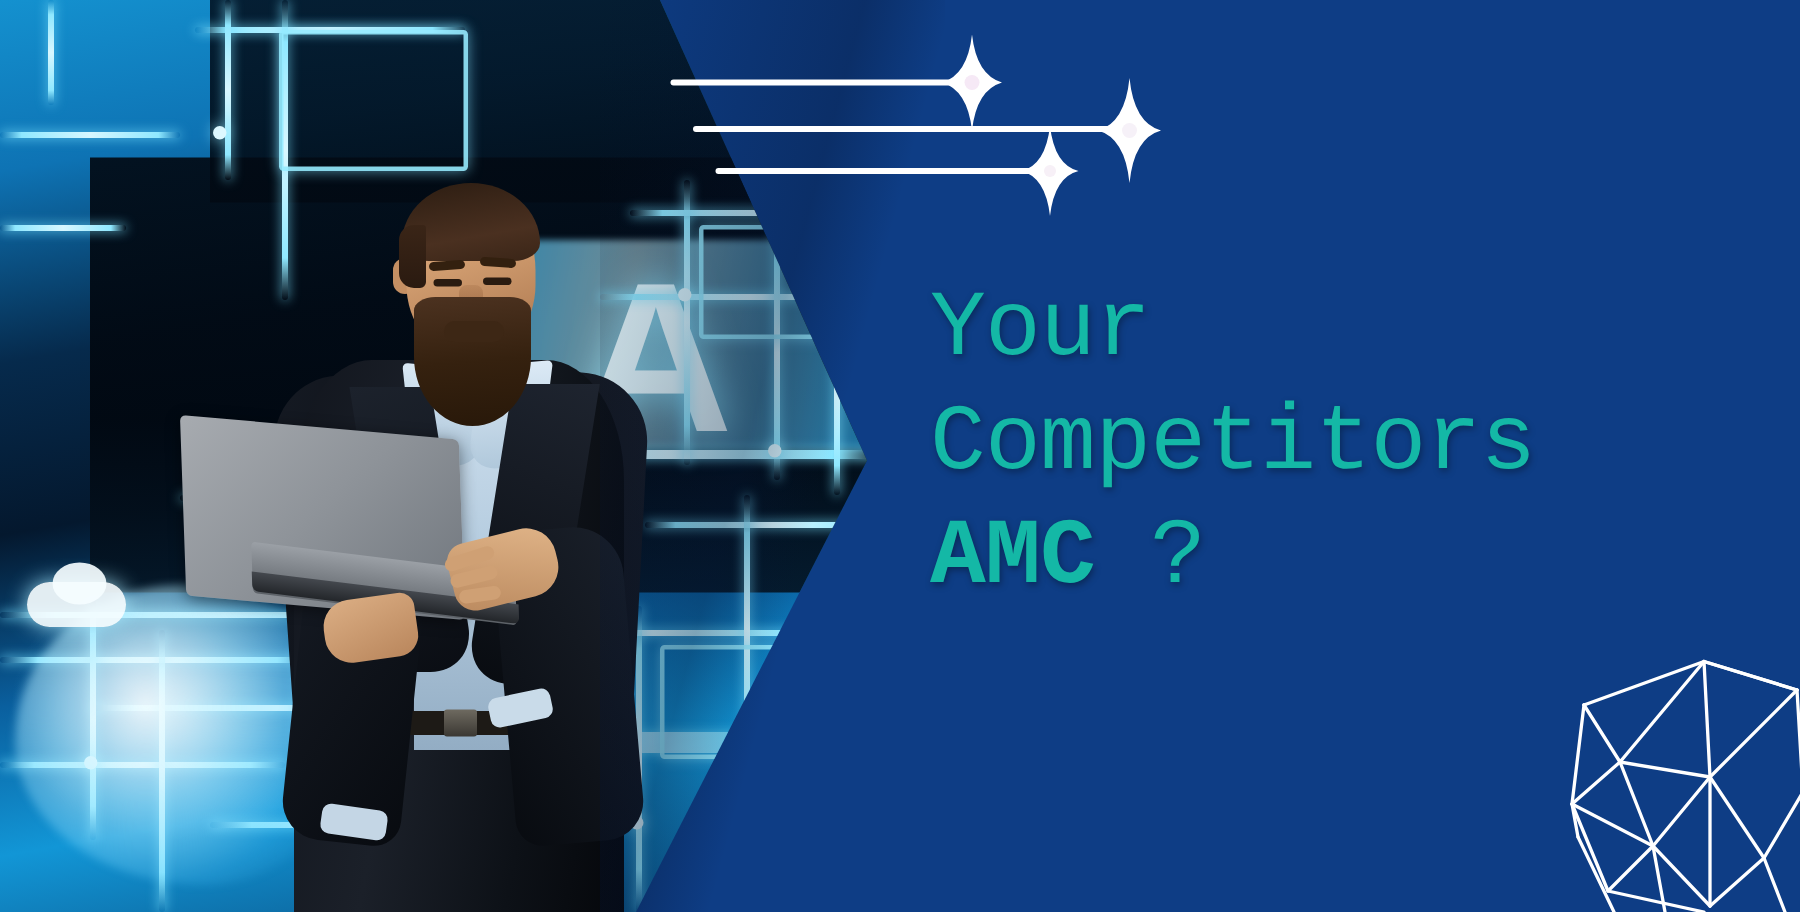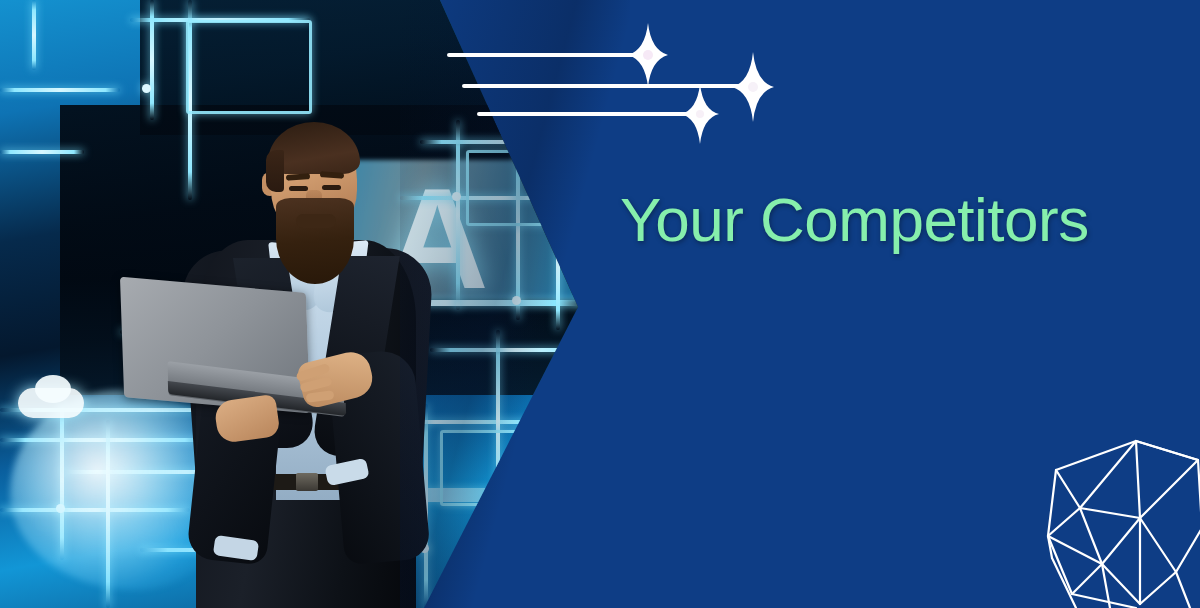--- a/index.html
+++ b/index.html
@@ -399,27 +399,27 @@
   }
   .sparkle { position: absolute; }
   .sparkle svg { display: block; overflow: visible; }
 
   
   .headline {
     position: absolute;
     left: 620px;
     top: 182px;
     width: 560px;
-    color: #86efac;
+    color: #14b8a6;
     font-size: 62px;
     line-height: 76px;
     font-weight: normal;
     letter-spacing: -0.5px;
     text-shadow: 1px 2px 5px rgba(0,0,0,.35);
-    font-family: Liberation Sans, sans-serif;
+    font-family: Liberation Mono, monospace;
   }
   .headline .em { font-weight: bold; }
 
   
   .polysphere {
     position: absolute;
     right: 0;
     bottom: 0;
     width: 260px;
     height: 200px;
@@ -547,20 +547,21 @@
   </div>
   <div class="sparkle" style="left:662px;top:76px;">
     <svg width="76" height="76" viewBox="0 0 76 76">
       <path d="M38 8 Q41 34 57 38 Q41 42 38 68 Q35 42 19 38 Q35 34 38 8 Z" fill="#ffffff"></path>
       <circle cx="38" cy="38" r="4" fill="#f7f0f7"></circle>
     </svg>
   </div>
 
   <div class="headline">
     <div>Your Competitors</div>
+    <div><span class="em">AMC</span><span> ?</span></div>
   </div>
 
   <div class="polysphere">
     <svg width="260" height="200" viewBox="0 0 260 200">
       <g fill="none" stroke="#ffffff" stroke-width="2.2" stroke-linejoin="round" stroke-linecap="round">
 
         <path d="M116 62 L196 33 L258 52"></path>
         <path d="M116 62 L108 128 L132 186 L196 200"></path>
         <path d="M258 52 L262 120"></path>
 

